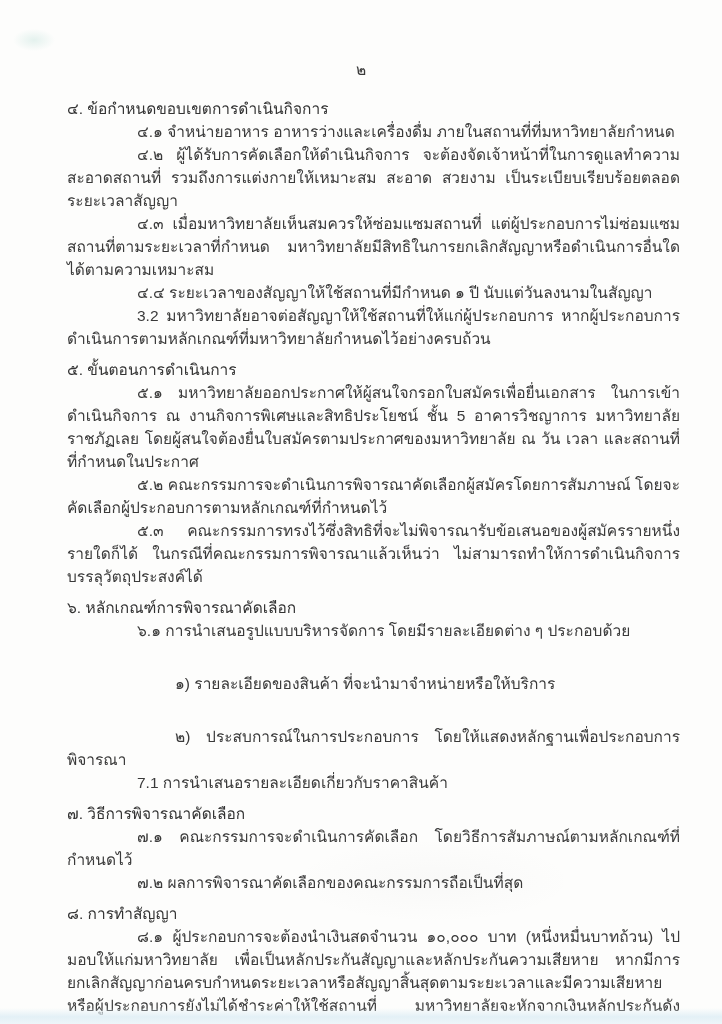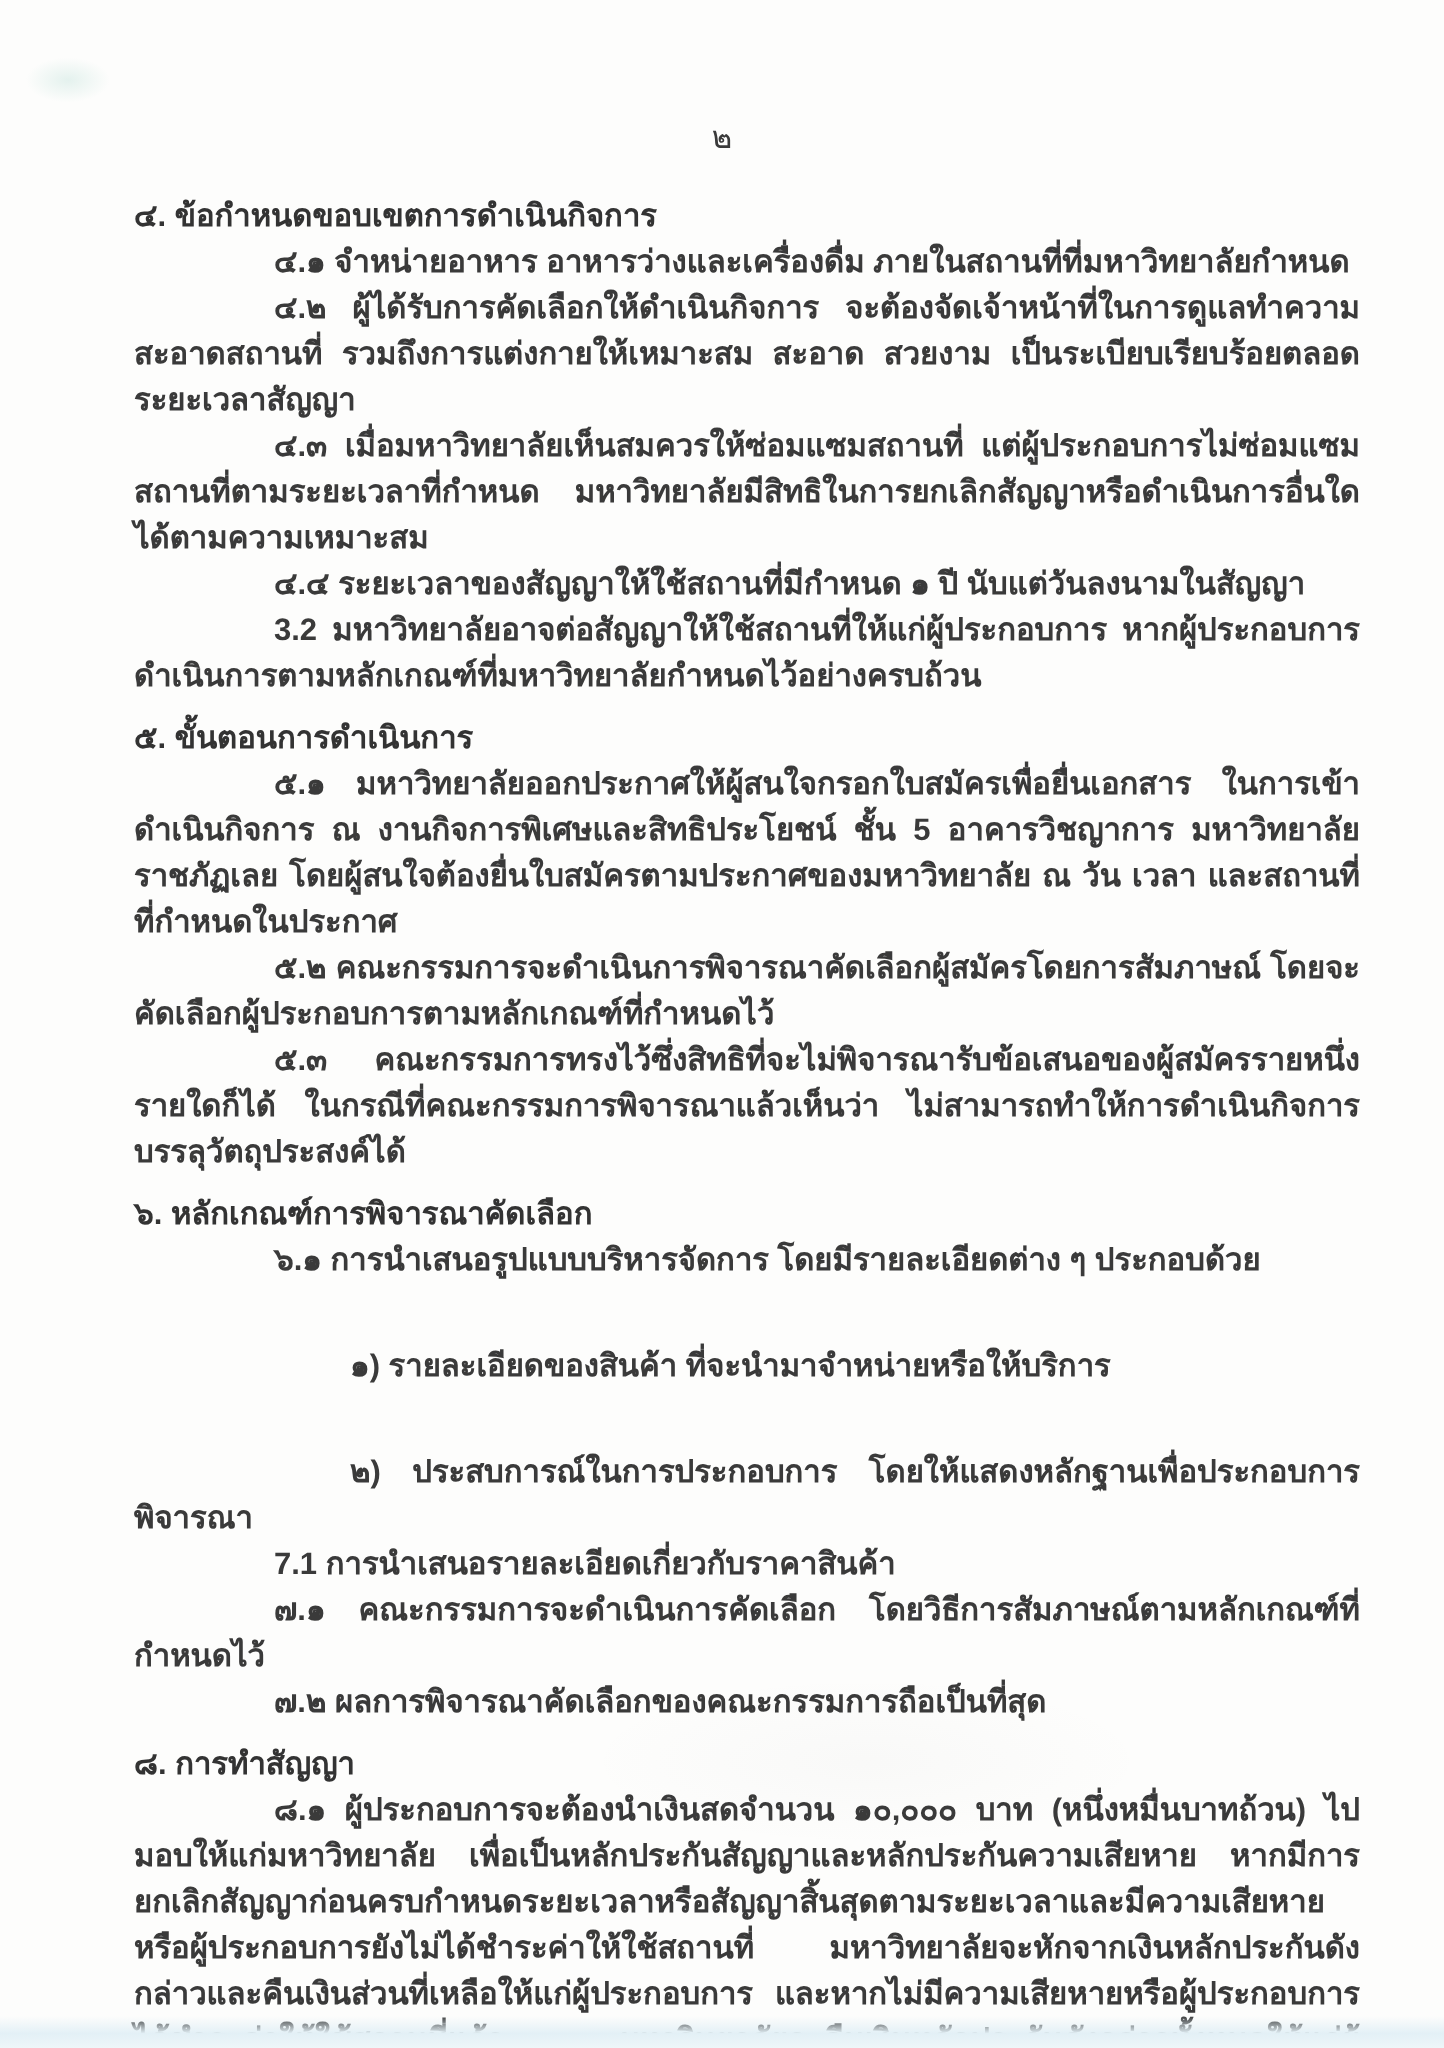--- a/index.html
+++ b/index.html
@@ -26,29 +26,28 @@
     padding: 58px 42px 0 67px;
     text-align: justify;
   }
   .page-num {
     text-align: center;
     margin: 0 25px 16px 0;
     text-indent: 0;
   }
   .sec { margin: 0; }
   .sec-heading {
-    font-weight: bold;
+    font-weight: normal;
     margin: 8px 0 0 0;
     text-indent: 0;
     color: #333333;
   }
   p.item {
     margin: 0;
     text-indent: 70px;
-    font-weight: bold;
   }
   p.item.sub {
     text-indent: 108px;
     margin-top: 30px;
   }
   .bottom-band {
     position: absolute;
     left: 0;
     bottom: 0;
     width: 100%;
@@ -83,20 +82,21 @@
 
     <div class="sec">
       <p class="sec-heading">๖. หลักเกณฑ์การพิจารณาคัดเลือก</p>
       <p class="item">๖.๑ การนำเสนอรูปแบบบริหารจัดการ โดยมีรายละเอียดต่าง ๆ ประกอบด้วย</p>
       <p class="item sub">๑) รายละเอียดของสินค้า ที่จะนำมาจำหน่ายหรือให้บริการ</p>
       <p class="item sub">๒) ประสบการณ์ในการประกอบการ โดยให้แสดงหลักฐานเพื่อประกอบการพิจารณา</p>
       <p class="item">7.1 การนำเสนอรายละเอียดเกี่ยวกับราคาสินค้า</p>
     </div>
 
     <div class="sec">
+      <p class="sec-heading">๗. วิธีการพิจารณาคัดเลือก</p>
       <p class="item">๗.๑ คณะกรรมการจะดำเนินการคัดเลือก โดยวิธีการสัมภาษณ์ตามหลักเกณฑ์ที่กำหนดไว้</p>
       <p class="item">๗.๒ ผลการพิจารณาคัดเลือกของคณะกรรมการถือเป็นที่สุด</p>
     </div>
 
     <div class="sec">
       <p class="sec-heading">๘. การทำสัญญา</p>
       <p class="item">๘.๑ ผู้ประกอบการจะต้องนำเงินสดจำนวน ๑๐,๐๐๐ บาท (หนึ่งหมื่นบาทถ้วน) ไปมอบให้แก่มหาวิทยาลัย เพื่อเป็นหลักประกันสัญญาและหลักประกันความเสียหาย หากมีการยกเลิกสัญญาก่อนครบกำหนดระยะเวลาหรือสัญญาสิ้นสุดตามระยะเวลาและมีความเสียหายหรือผู้ประกอบการยังไม่ได้ชำระค่าให้ใช้สถานที่ มหาวิทยาลัยจะหักจากเงินหลักประกันดังกล่าวและคืนเงินส่วนที่เหลือให้แก่ผู้ประกอบการ และหากไม่มีความเสียหายหรือผู้ประกอบการได้ชำระค่าให้ใช้สถานที่แล้ว มหาวิทยาลัยจะคืนเงินหลักประกันดังกล่าวทั้งหมดให้แก่ผู้ประกอบการ</p>
 
     </div>
 

